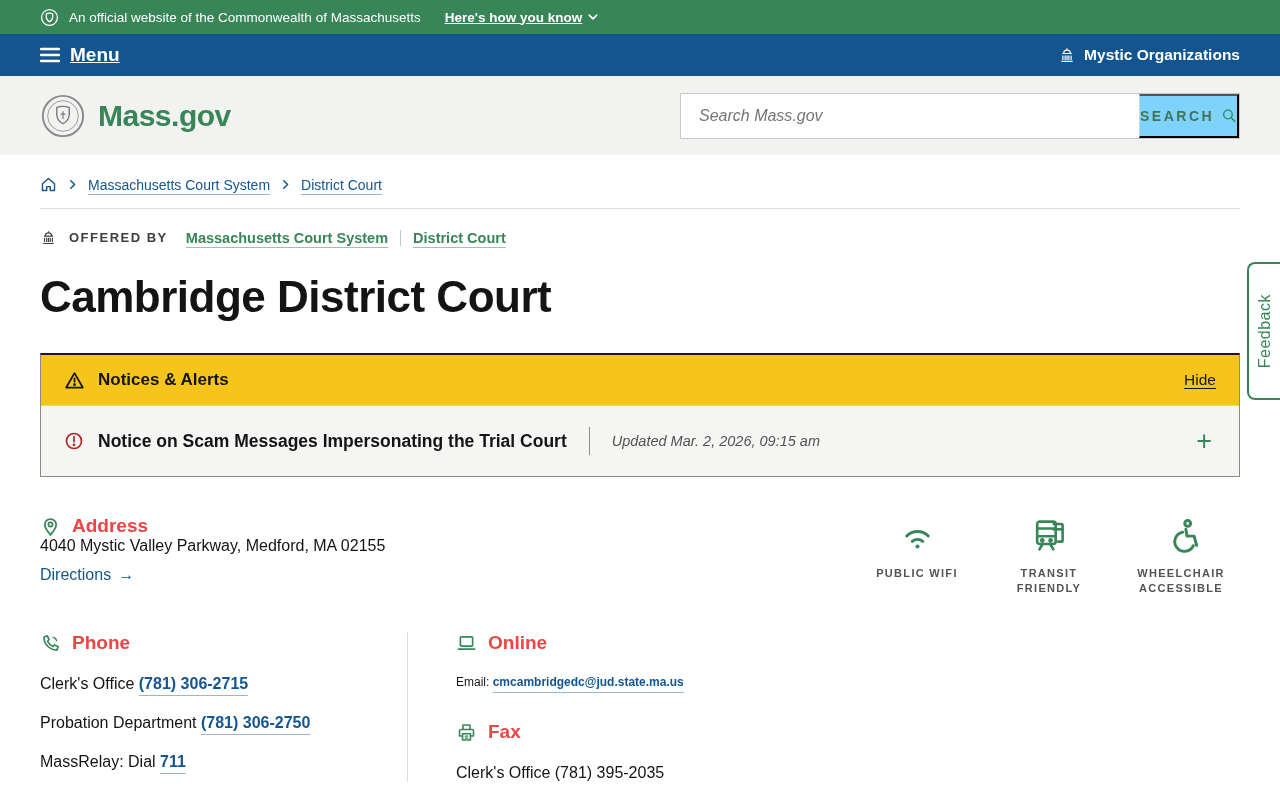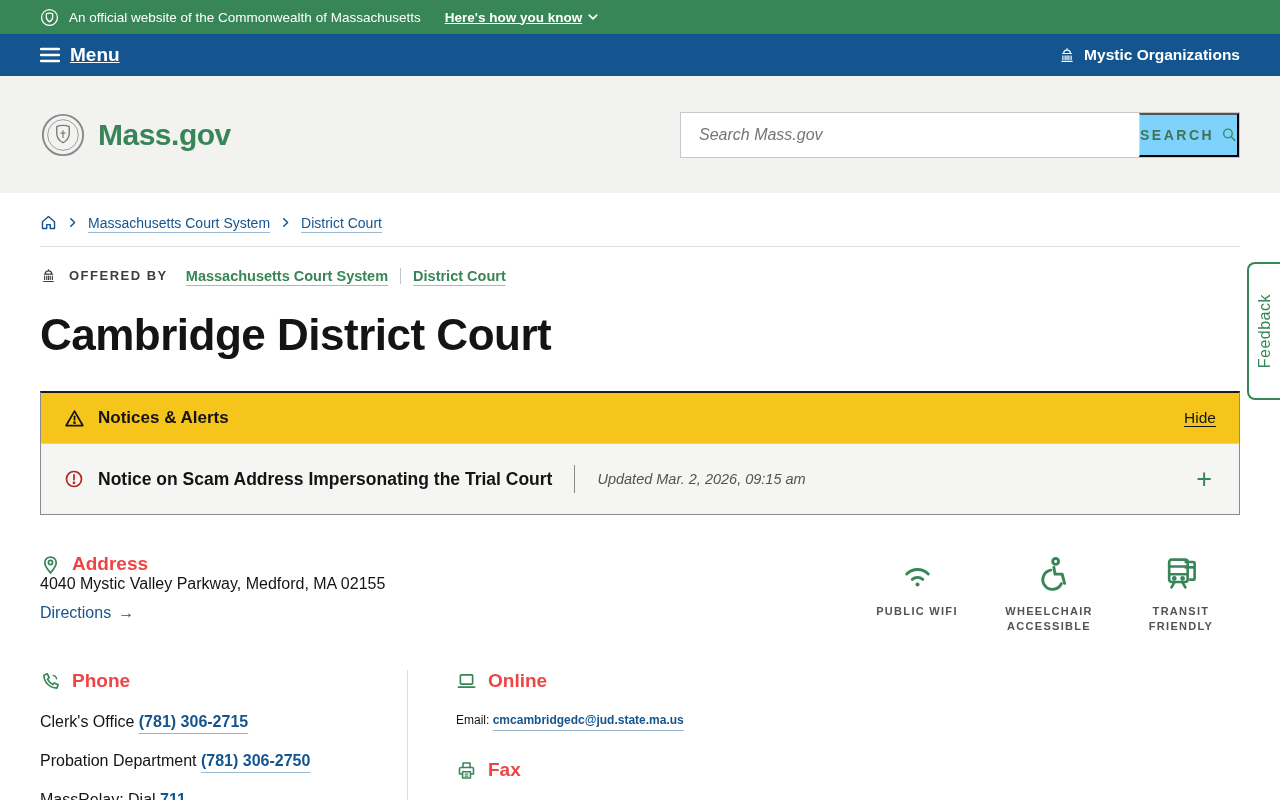--- a/index.html
+++ b/index.html
@@ -18,21 +18,21 @@
   .main-nav { background:#14558F; color:#fff; height:42px; display:flex;
     align-items:center; justify-content:space-between; padding:0 40px; }
   .menu-btn { display:flex; align-items:center; gap:10px; font-size:19px;
     font-weight:bold; cursor:pointer;text-decoration:underline; }
   .menu-btn svg { width:20px; height:16px; }
   .state-orgs { display:flex; align-items:center; gap:8px; font-size:15.5px;
     font-weight:bold; cursor:pointer; }
   .state-orgs svg { width:18px; height:18px; }
 
   
-  .site-header { background:#f2f2f1; height:117px; display:flex; align-items:center;
+  .site-header { background:#f2f2f1; height:79px; display:flex; align-items:center;
     justify-content:space-between; padding:0 40px; }
   .logo { display:flex; align-items:center; gap:12px; cursor:pointer; }
   .logo-seal { width:46px; height:46px; }
   .logo-text { font-size:30px; font-weight:bold; color:#388557; letter-spacing:-0.5px; }
   .search-box { display:flex; width:560px; height:46px; background:#fff;
     border:1px solid #c8c8c8; }
   .search-box input { flex:1; border:0; outline:none; font-style:italic;
     font-size:16px; padding:0 18px; color:#141414; background:transparent;
     font-family:"Liberation Sans", sans-serif; }
   .search-btn { width:100px; border-left:1px solid #d7d7d5; background:#7dd3fc;
@@ -214,21 +214,21 @@
         </svg>
       <span class="alert-head-title">Notices &amp; Alerts</span>
       <a class="alert-hide">Hide</a>
     </div>
     <div class="alert-row">
       <svg class="excl-icon" viewBox="0 0 24 24" fill="none" stroke="currentColor" stroke-width="2" stroke-linecap="round">
           <circle cx="12" cy="12" r="9"></circle>
           <line x1="12" y1="7" x2="12" y2="13"></line>
           <circle cx="12" cy="16.6" r="0.7" fill="currentColor"></circle>
         </svg>
-      <span class="alert-row-title">Notice on Scam Address Impersonating the Trial Court</span>
+      <span class="alert-row-title">Notice on Scam Messages Impersonating the Trial Court</span>
       <span class="alert-row-div"></span>
       <span class="alert-updated">Updated Mar. 2, 2026, 09:15 am</span>
       <span class="alert-plus">+</span>
     </div>
   </div>
 
   <div class="addr-band">
     <div>
       <div class="sec-head">
         <svg viewBox="0 0 24 24" fill="none" stroke="currentColor" stroke-width="2">
@@ -244,40 +244,40 @@
       </a>
     </div>
     <div class="amenities">
       <div class="amenity">
         <svg viewBox="0 0 24 24" fill="none" stroke="currentColor" stroke-width="1.9" stroke-linecap="round">
             <path d="M5 12.3 a10 10 0 0 1 14 0"></path>
             <path d="M8.6 15.8 a5.2 5.2 0 0 1 6.8 0"></path>
             <circle cx="12" cy="19.2" r="1.3" fill="currentColor" stroke="none"></circle>
           </svg>
         <span class="amenity-label">PUBLIC WIFI</span>
-      </div>
-      <div class="amenity">
-        <svg viewBox="0 0 24 24" fill="none" stroke="currentColor" stroke-width="1.9" stroke-linecap="round" stroke-linejoin="round">
-            <circle cx="16" cy="4.2" r="1.9"></circle>
-            <path d="M14.8 8 l0.8 4.4 h4.6 l1.6 6"></path>
-            <path d="M12.8 9.8 a6.3 6.3 0 1 0 6.9 8.8"></path>
-          </svg>
-        <span class="amenity-label">WHEELCHAIR ACCESSIBLE</span>
       </div>
       <div class="amenity">
         <svg viewBox="0 0 24 24" fill="none" stroke="currentColor" stroke-width="1.7" stroke-linejoin="round">
             <path d="M14 4.5 h5.5 a1 1 0 0 1 1 1 V15 a1 1 0 0 1 -1 1 H17"></path>
             <path d="M14 8 h6.5"></path>
             <rect x="4" y="3" width="12" height="14.5" rx="1.6"></rect>
             <path d="M4 7.5 h12 M4 12.5 h12"></path>
             <circle cx="7.3" cy="15.2" r="0.7" fill="currentColor"></circle>
             <circle cx="12.7" cy="15.2" r="0.7" fill="currentColor"></circle>
             <path d="M7.5 17.5 L5.5 21 M12.5 17.5 L14.5 21" stroke-linecap="round"></path>
           </svg>
         <span class="amenity-label">TRANSIT FRIENDLY</span>
+      </div>
+      <div class="amenity">
+        <svg viewBox="0 0 24 24" fill="none" stroke="currentColor" stroke-width="1.9" stroke-linecap="round" stroke-linejoin="round">
+            <circle cx="16" cy="4.2" r="1.9"></circle>
+            <path d="M14.8 8 l0.8 4.4 h4.6 l1.6 6"></path>
+            <path d="M12.8 9.8 a6.3 6.3 0 1 0 6.9 8.8"></path>
+          </svg>
+        <span class="amenity-label">WHEELCHAIR ACCESSIBLE</span>
       </div>
     </div>
   </div>
 
   <div class="contact-grid">
     <div class="col-phone">
       <div class="sec-head">
         <svg viewBox="0 0 24 24" fill="none" stroke="currentColor" stroke-width="1.9" stroke-linecap="round" stroke-linejoin="round">
             <path d="M4.5 4.8 c0 8 6.7 14.7 14.7 14.7 l1.6 -3.9 -4.3 -2 -1.9 1.9 c-2.8 -1.5 -4.6 -3.3 -6.1 -6.1 l1.9 -1.9 -2 -4.3 z"></path>
             <path d="M15 5 a5 5 0 0 1 4 4" stroke-width="1.5"></path>

